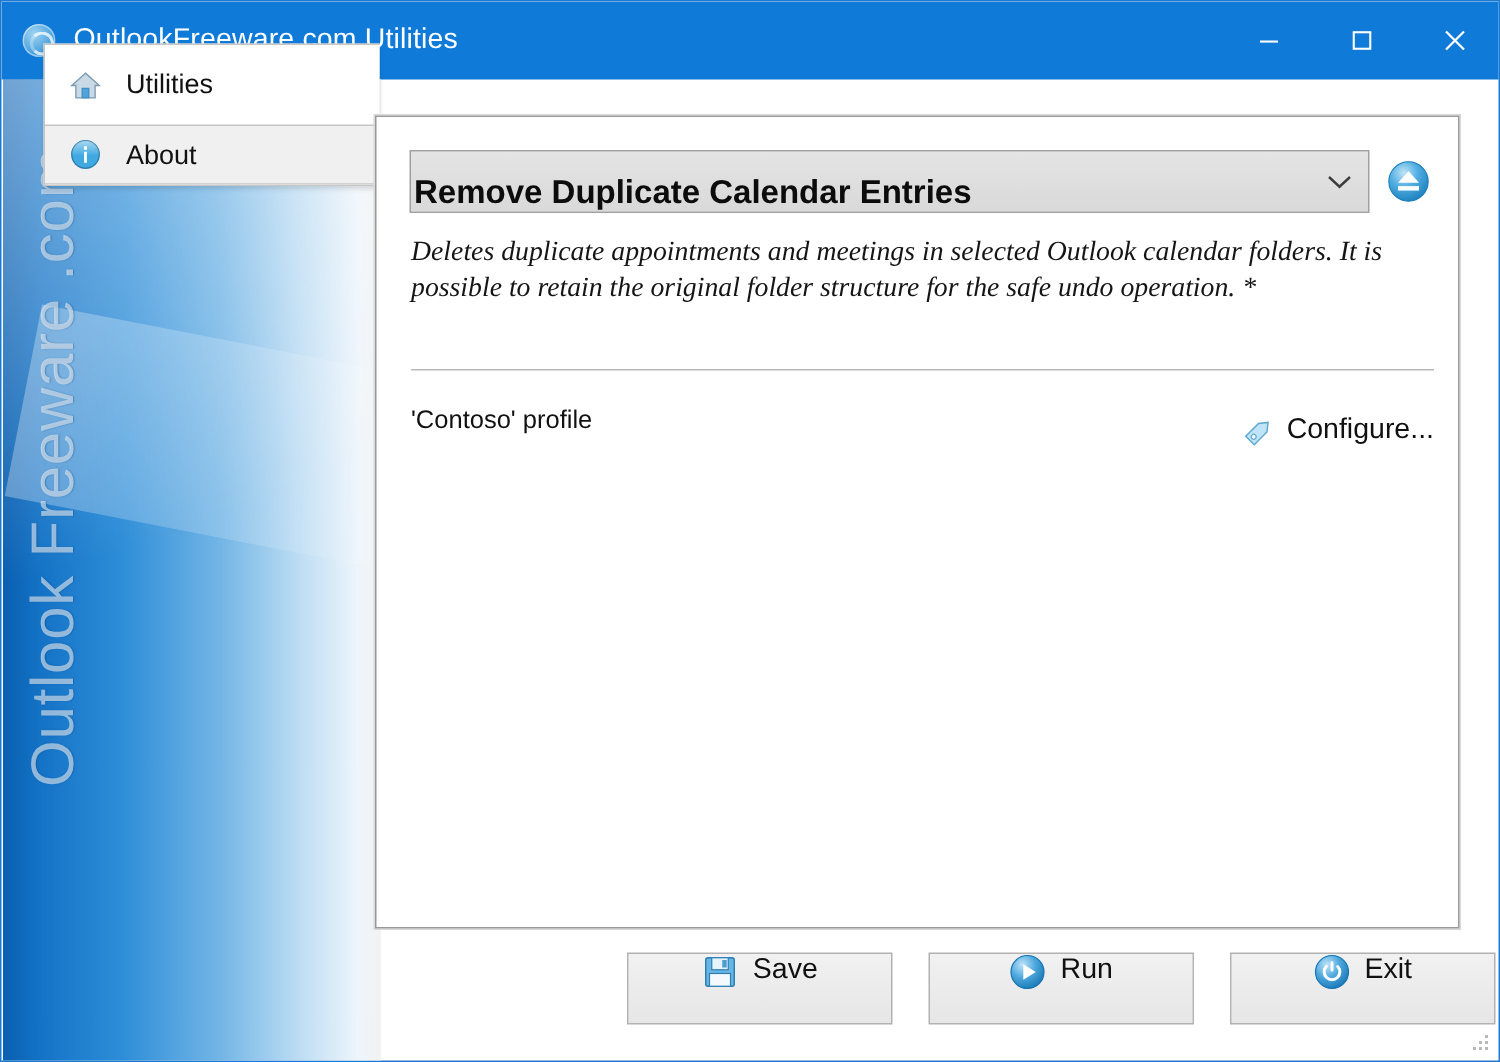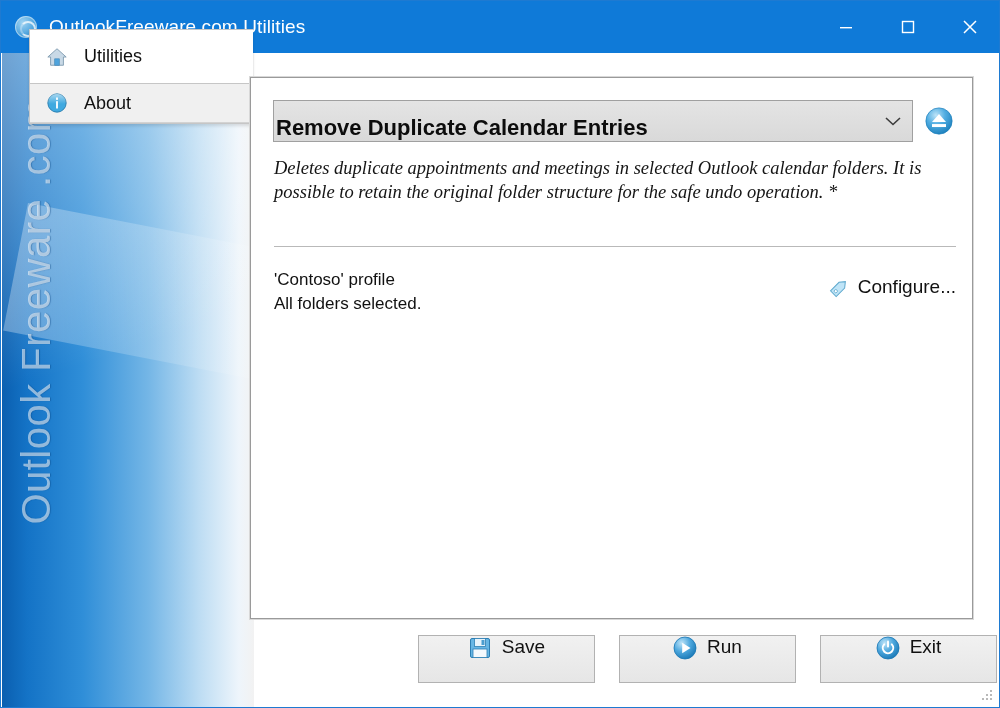--- a/index.html
+++ b/index.html
@@ -361,21 +361,20 @@
       </svg>
     </div>
 
     <div class="desc">Deletes duplicate appointments and meetings in selected Outlook calendar folders. It is possible to retain the original folder structure for the safe undo operation. *</div>
 
     <div class="divider"></div>
 
     <div class="info-row">
       <div class="profile-lines">
         <div>'Contoso' profile</div>
-        <div>All folders selected.</div>
       </div>
 
       <div class="configure">
         <svg width="24" height="24" viewBox="0 0 24 24">
           <g transform="rotate(-45 12 12)">
             <path d="M4 8 H16 L21 12 L16 16 H4 Z" fill="#bfe4f7" stroke="#5fa9cd" stroke-width="1"></path>
             <circle cx="7.5" cy="12" r="1.6" fill="#ffffff" stroke="#5fa9cd" stroke-width=".8"></circle>
           </g>
         </svg>
         <span class="lbl">Configure...</span>

